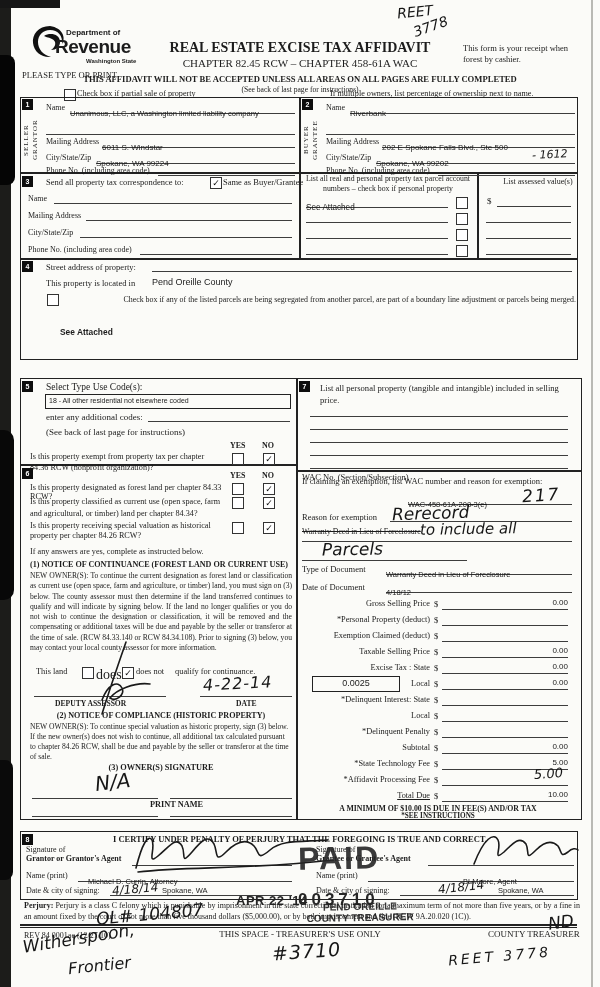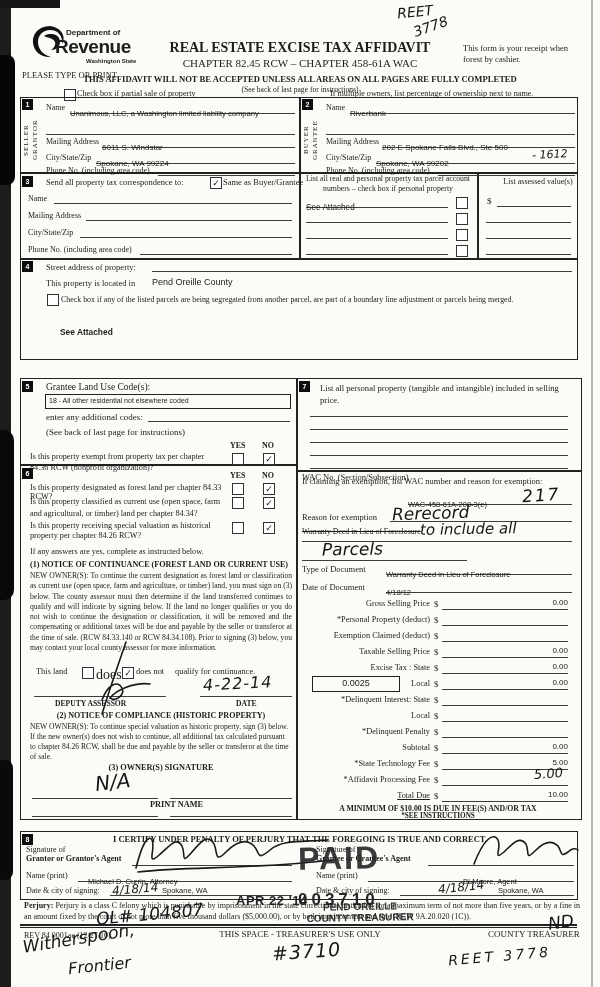--- a/index.html
+++ b/index.html
@@ -140,28 +140,28 @@
   <div class="abs uline" style="left:486px;top:212px;width:85px;height:10px;"></div>
   <div class="abs uline" style="left:486px;top:228px;width:85px;height:10px;"></div>
   <div class="abs uline" style="left:486px;top:244px;width:85px;height:10px;"></div>
 
   <div class="abs badge" style="left:22px;top:261px;">4</div>
   <div class="abs ser lbl85" style="left:46px;top:262px;">Street address of property:</div>
   <div class="abs uline" style="left:152px;top:261px;width:420px;height:10px;"></div>
   <div class="abs ser lbl85" style="left:46px;top:278px;">This property is located in</div>
   <div class="abs san" style="left:152px;top:277px;font-size:9px;">Pend Oreille County</div>
   <div class="abs cb" style="left:47px;top:294px;"></div>
-  <div class="abs ser" style="left:61px;top:295px;width:515px;font-size:7.9px;">Check box if any of the listed parcels are being segregated from another parcel, are part of a boundary line adjustment or parcels being merged.</div>
+  <div class="abs ser" style="left:61px;top:295px;width:515px;font-size:7.9px;text-align:right;">Check box if any of the listed parcels are being segregated from another parcel, are part of a boundary line adjustment or parcels being merged.</div>
   <div class="abs san" style="left:60px;top:327px;font-size:8.4px;font-weight:bold;">See Attached</div>
 
   <div class="abs box" style="left:20px;top:378px;width:276px;height:440px;"></div>
   <div class="abs hline" style="left:20px;top:464px;width:277px;"></div>
 
   <div class="abs badge" style="left:22px;top:381px;">5</div>
-  <div class="abs ser" style="left:46px;top:382px;font-size:9.5px;">Grantee Land Use Code(s):</div>
+  <div class="abs ser" style="left:46px;top:382px;font-size:9.5px;">Select Type Use Code(s):</div>
   <div class="abs" style="left:45px;top:394px;width:244px;height:13px;border:1.2px solid #222;">
     <span class="san" style="font-size:7px;line-height:12px;padding-left:3px;display:block;">18 - All other residential not elsewhere coded</span>
   </div>
   <div class="abs ser lbl9" style="left:46px;top:412px;">enter any additional codes:</div>
   <div class="abs uline" style="left:148px;top:411px;width:142px;height:10px;"></div>
   <div class="abs ser lbl9" style="left:46px;top:427px;">(See back of last page for instructions)</div>
   <div class="abs ser b lbl8" style="left:230px;top:441px;">YES</div>
   <div class="abs ser b lbl8" style="left:262px;top:441px;">NO</div>
   <div class="abs ser" style="left:30px;top:452px;width:190px;font-size:8.2px;line-height:10.5px;">Is this property exempt from property tax per chapter 84.36 RCW (nonprofit organization)?</div>
   <div class="abs cb" style="left:232px;top:453px;"></div>

